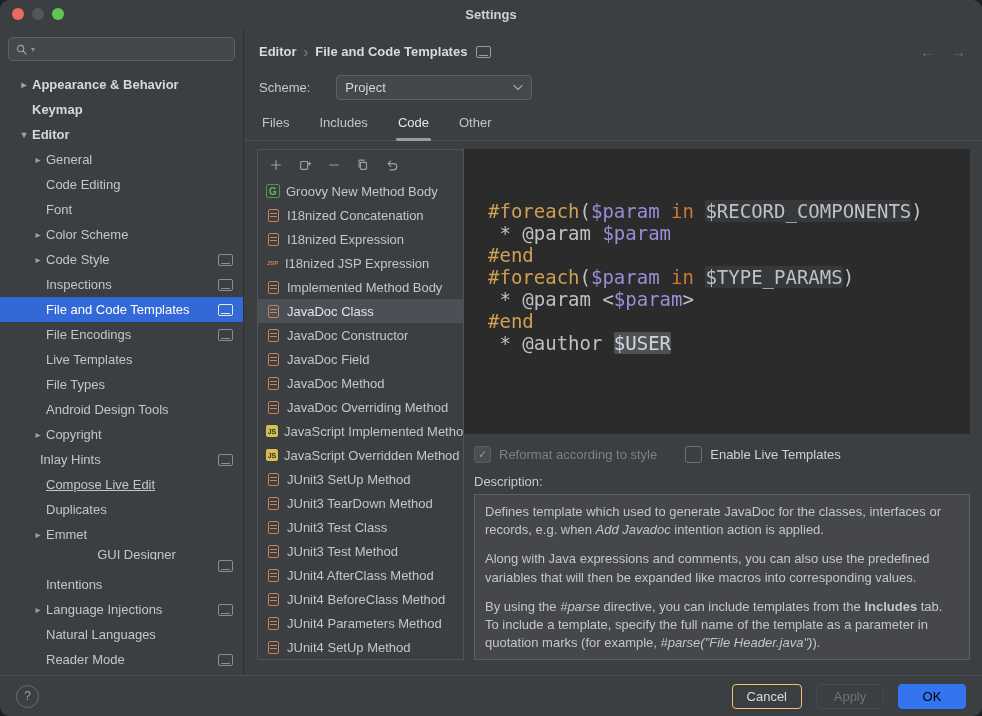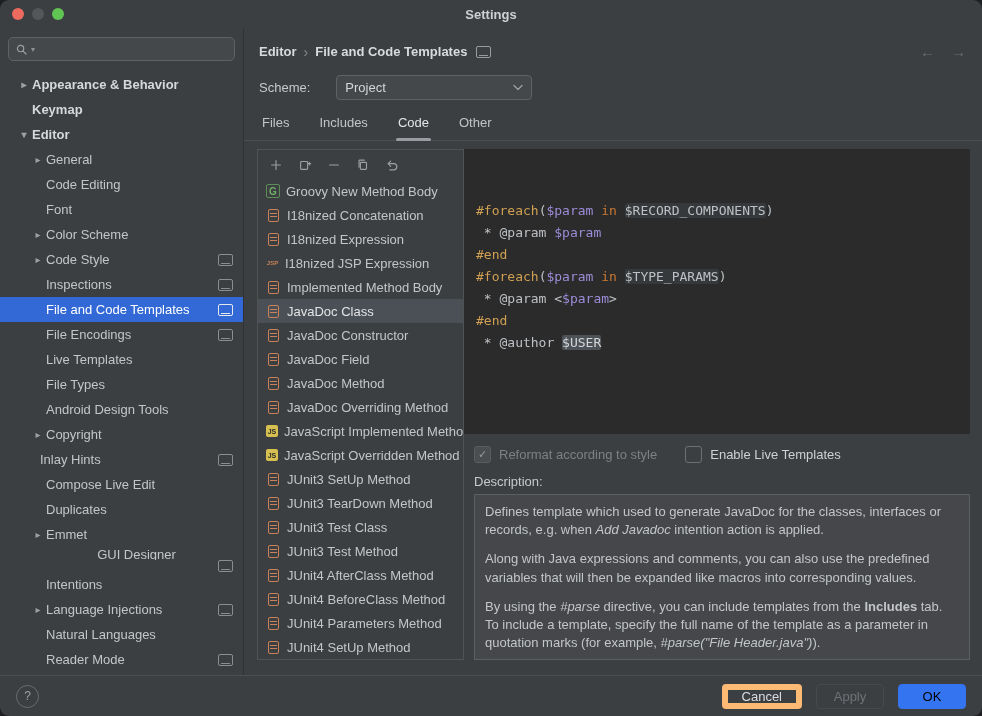--- a/index.html
+++ b/index.html
@@ -63,22 +63,22 @@
   .list-row{display:flex;align-items:center;height:24px;padding:0 4px 0 8px;white-space:nowrap;overflow:hidden;color:#c3c6c8;}
   .list-row.selected{background:#4b5056;color:#e2e4e6;}
   .ficon{width:13px;height:13px;margin-right:6px;display:inline-flex;align-items:center;justify-content:center;
     flex:none;font-weight:bold;}
   .ficon.tmpl{width:9px;height:11px;border:1px solid #c9835a;border-radius:2px;position:relative;margin:0 8px 0 2px;}
   .ficon.tmpl::before{content:'';position:absolute;left:1px;right:1px;top:3px;height:1px;background:#c9835a;box-shadow:0 3px 0 #c9835a;}
   .ficon.groovy{color:#6fae66;font-size:10px;border:1px solid #5d8d58;border-radius:2px;width:12px;height:12px;}
   .ficon.js{background:#d6c04f;color:#2b2b2b;font-size:7px;border-radius:2px;width:12px;height:12px;}
   .ficon.jsp{color:#c9835a;font-size:6px;}
   .right-col{flex:1;display:flex;flex-direction:column;min-width:0;}
-  .editor{height:278px;flex:none;background:#2b2b2b;padding:7px 8px 0 12px;overflow:hidden;
-    font-family:"DejaVu Sans Mono",monospace;font-size:13px;line-height:22px;white-space:pre;cursor:text;}
+  .editor{height:278px;flex:none;background:#2b2b2b;padding:7px 8px 0 24px;overflow:hidden;
+    font-family:"DejaVu Sans Mono",monospace;font-size:19px;line-height:22px;white-space:pre;cursor:text;}
   .tok-d{color:#d0a053;}
   .tok-k{color:#cc7832;}
   .tok-v{color:#9d8cd8;}
   .tok-t{color:#bdc1c5;}
   .tok-g{color:#bdc1c5;background:#36393b;border-radius:2px;}
   .tok-u{color:#d2d6da;background:#4d5256;border-radius:2px;}
   .opts-row{display:flex;align-items:center;gap:28px;margin:10px 0 0 10px;height:20px;}
   .opt{display:flex;align-items:center;gap:8px;}
   .cb{width:15px;height:15px;border-radius:3px;flex:none;display:flex;align-items:center;justify-content:center;}
   .cb.checked-disabled{background:#4a4e50;border:1px solid #5a5d5f;color:#969a9d;font-size:11px;}
@@ -91,21 +91,21 @@
   .para{margin-bottom:11px;}
   .para:last-child{margin-bottom:0;}
   .seg-i{font-style:italic;}
   .seg-b{font-weight:bold;}
   
   .footer{height:40px;border-top:1px solid #4c4e50;display:flex;align-items:center;padding:0 16px;gap:14px;}
   .help-btn{width:21px;height:21px;border-radius:50%;border:1px solid #6a6d70;color:#9da0a3;
     display:flex;align-items:center;justify-content:center;font-size:12px;margin-right:auto;}
   .btn{height:25px;min-width:68px;border-radius:4px;display:flex;align-items:center;justify-content:center;
     padding:0 14px;box-sizing:border-box;cursor:default;}
-  .btn.cancel{background:#3c3f41;border:6px solid #fdba74;color:#dadde0;}
+  .btn.cancel{background:#3c3f41;border:1px solid #fdba74;color:#dadde0;}
   .btn.apply{background:#3c3f41;border:1px solid #47494c;color:#6f7276;}
   .btn.ok{background:#3574f0;border:1px solid #3574f0;color:#000000;}
   svg.icn{stroke:#9ca0a3;fill:none;stroke-width:1.3;stroke-linecap:round;stroke-linejoin:round;}
 </style>
 </head>
 <body>
 
 <div id="app">
 
   <div class="titlebar">
@@ -191,21 +191,21 @@
           </div>
           <div class="tree-row" style="padding-left: 30px;">
             <span class="chev">▸</span>
             <span class="lbl">Copyright</span>
           </div>
           <div class="tree-row" style="padding-left: 24px;">
             <span class="chev"></span>
             <span class="lbl">Inlay Hints</span>
             <span class="badge"></span>
           </div>
-          <div class="tree-row" style="padding-left: 30px;">
+          <div class="tree-row" style="padding-left: 30px; text-decoration: underline;">
             <span class="chev"></span>
             <span class="lbl">Compose Live Edit</span>
           </div>
           <div class="tree-row" style="padding-left: 30px;">
             <span class="chev"></span>
             <span class="lbl">Duplicates</span>
           </div>
           <div class="tree-row" style="padding-left: 30px;">
             <span class="chev">▸</span>
             <span class="lbl">Emmet</span>

